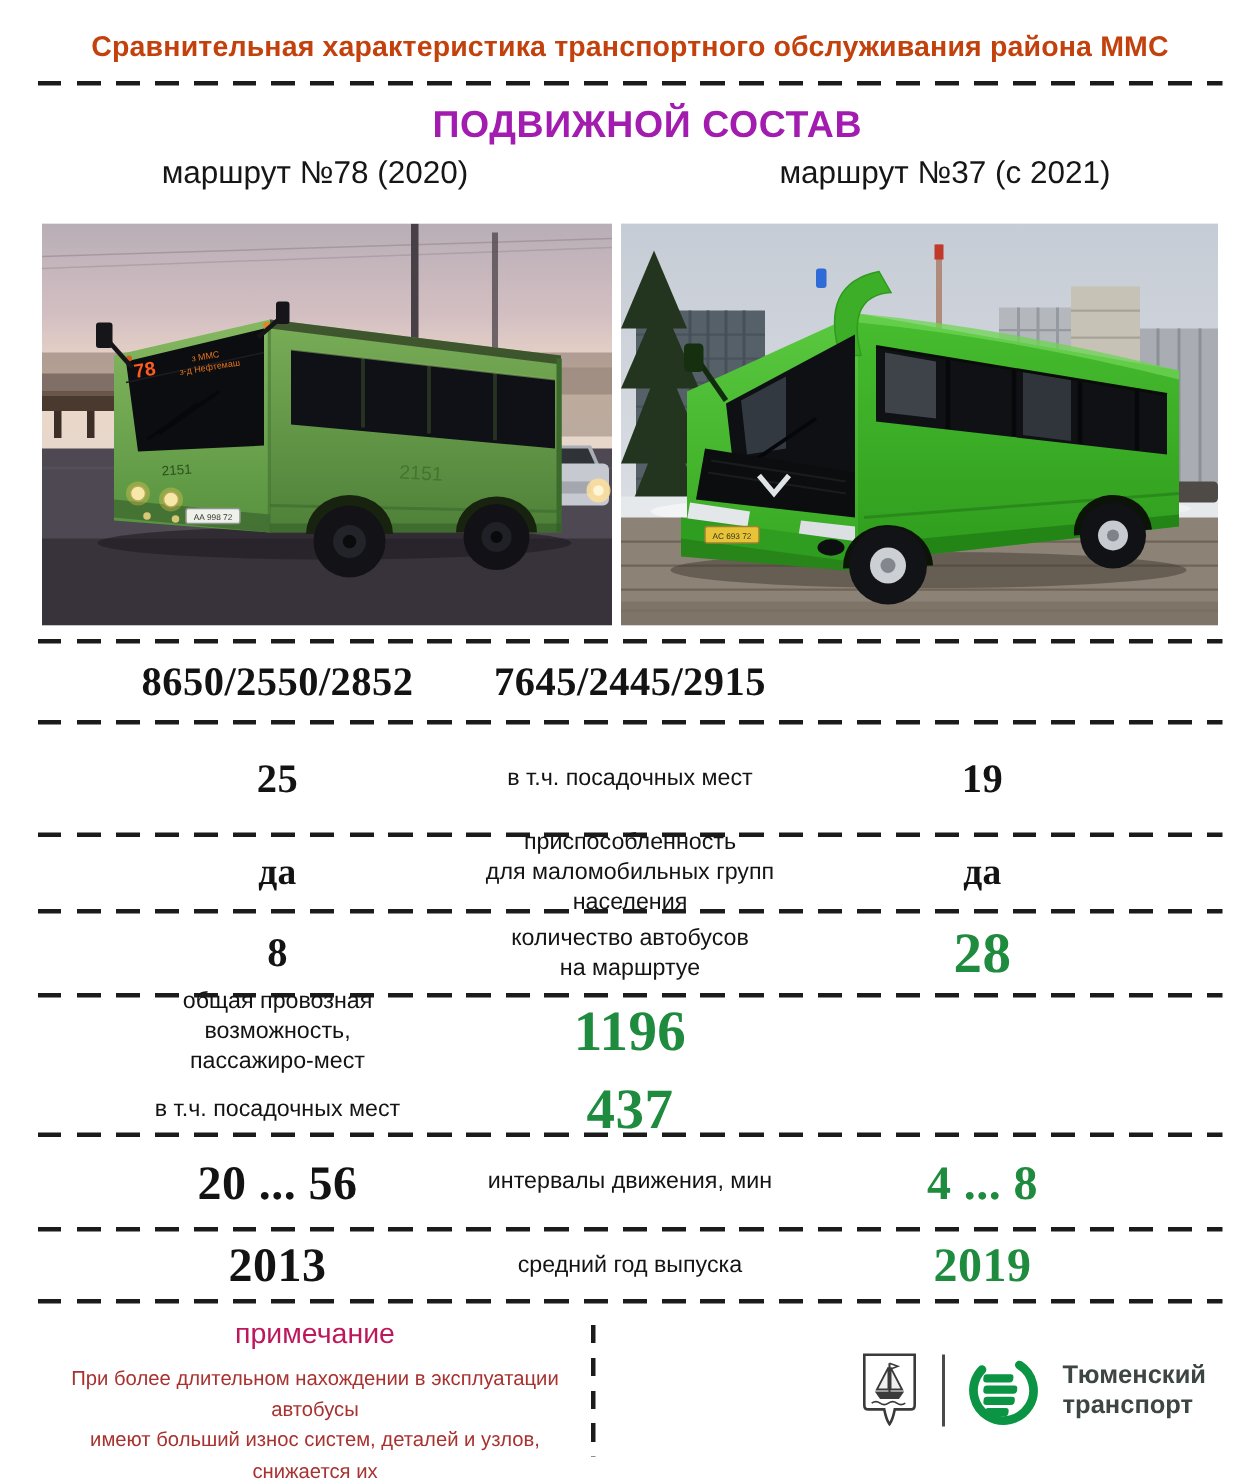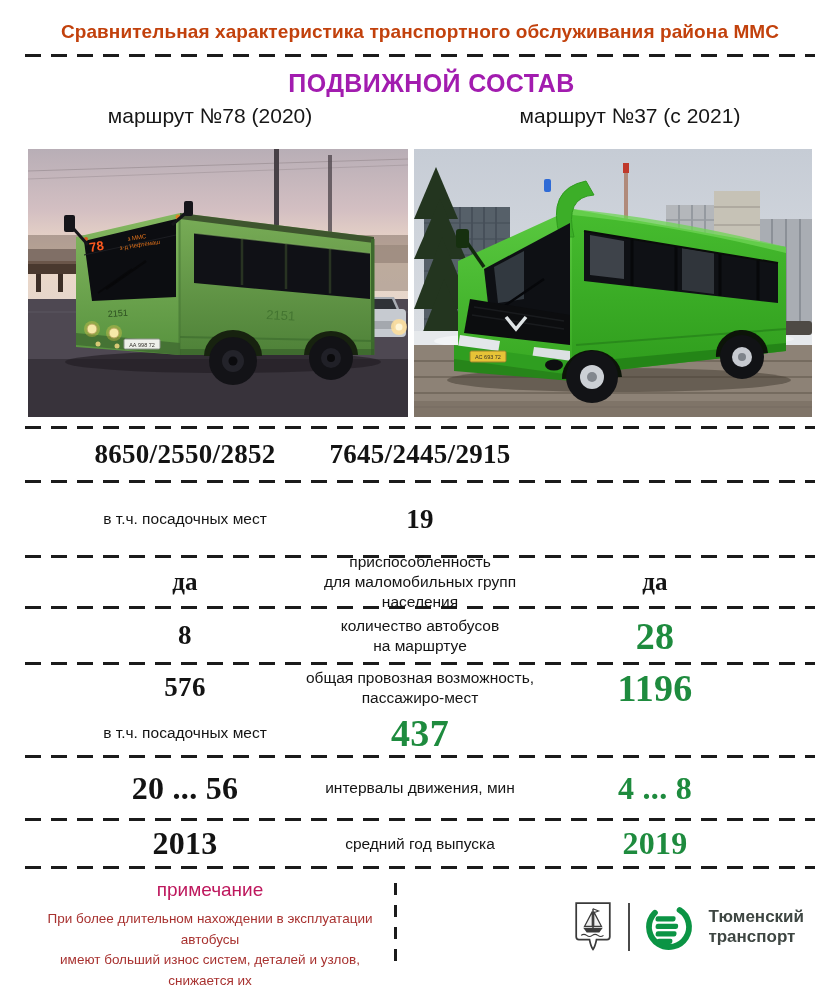--- a/index.html
+++ b/index.html
@@ -274,20 +274,21 @@
   <div class="grp g1">
     <div class="t-row">
       <div class="cell val v-std">8650/2550/2852</div>
       <div class="cell val v-std">7645/2445/2915</div>
     </div>
   </div>
   <div class="dash-h"></div>
 
   <div class="grp g2">
     <div class="t-row">
+      <div class="cell val v-std">25</div>
       <div class="cell lab">в т.ч. посадочных мест</div>
       <div class="cell val v-std">19</div>
     </div>
   </div>
   <div class="dash-h"></div>
 
   <div class="grp g3">
     <div class="t-row">
       <div class="cell val v-da">да</div>
       <div class="cell lab">приспособленность
@@ -302,21 +303,20 @@
       <div class="cell val v-std">8</div>
       <div class="cell lab">количество автобусов
 на маршртуе</div>
       <div class="cell val v-big green">28</div>
     </div>
   </div>
   <div class="dash-h"></div>
 
   <div class="grp g5">
     <div class="t-row">
-      <div class="cell val v-std">576</div>
       <div class="cell lab">общая провозная возможность,
 пассажиро-мест</div>
       <div class="cell val v-big green">1196</div>
     </div>
     <div class="t-row">
       <div class="cell lab">в т.ч. посадочных мест</div>
       <div class="cell val v-big green">437</div>
     </div>
   </div>
   <div class="dash-h"></div>

